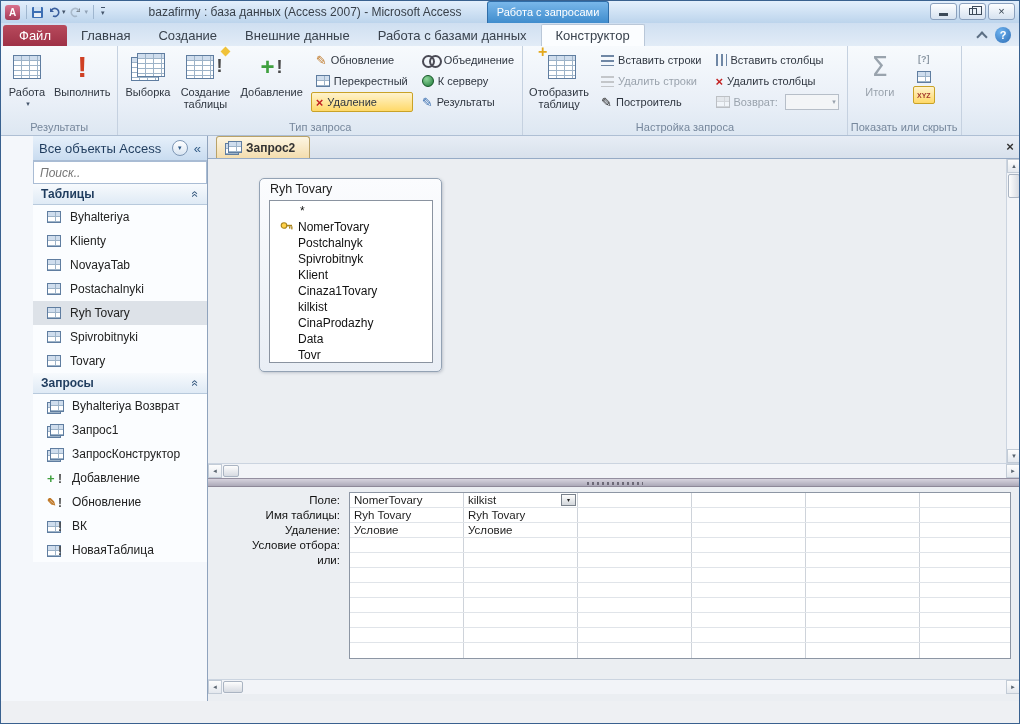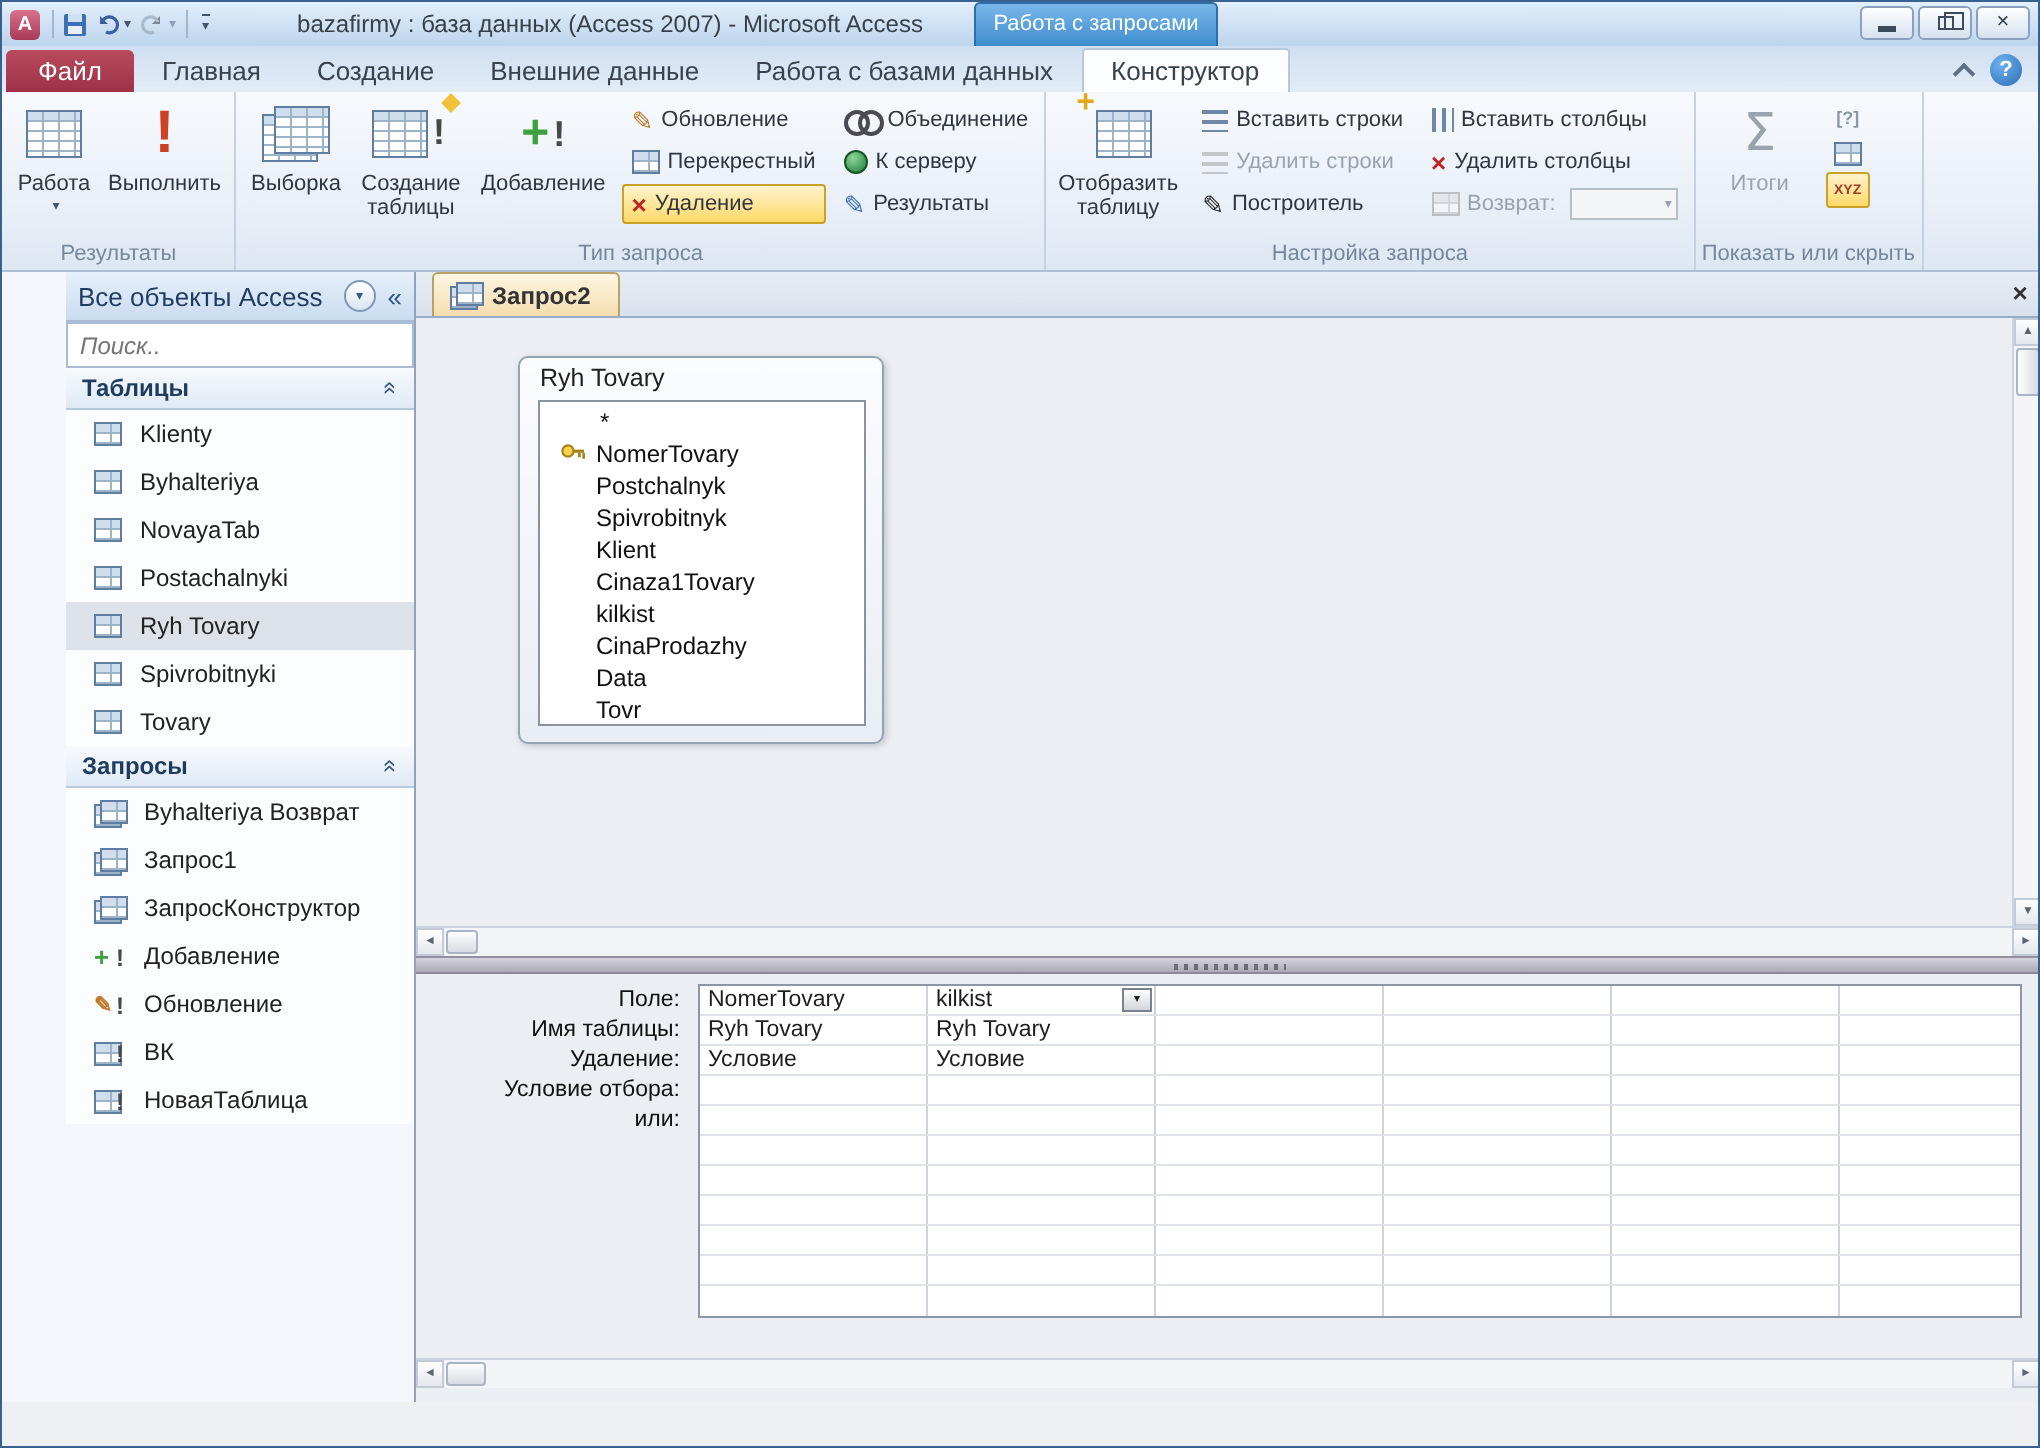--- a/index.html
+++ b/index.html
@@ -402,25 +402,25 @@
       <line x1="9.5" y1="9.5" x2="13.5" y2="13.5" stroke="#3a6ea5" stroke-width="2"></line>
     </svg>
   </div>
 
   <div class="sec-header">
     <span class="sec-title">Таблицы</span>
     <span class="chev-up2">«</span>
   </div>
   <div class="nav-item">
     <span class="sheet sheet-sm"></span>
+    <span class="label">Byhalteriya</span>
+    </div>
+  <div class="nav-item">
+    <span class="sheet sheet-sm"></span>
     <span class="label">Klienty</span>
-    </div>
-  <div class="nav-item">
-    <span class="sheet sheet-sm"></span>
-    <span class="label">Byhalteriya</span>
     </div>
   <div class="nav-item">
     <span class="sheet sheet-sm"></span>
     <span class="label">NovayaTab</span>
     </div>
   <div class="nav-item">
     <span class="sheet sheet-sm"></span>
     <span class="label">Postachalnyki</span>
     </div>
   <div class="nav-item selected">

